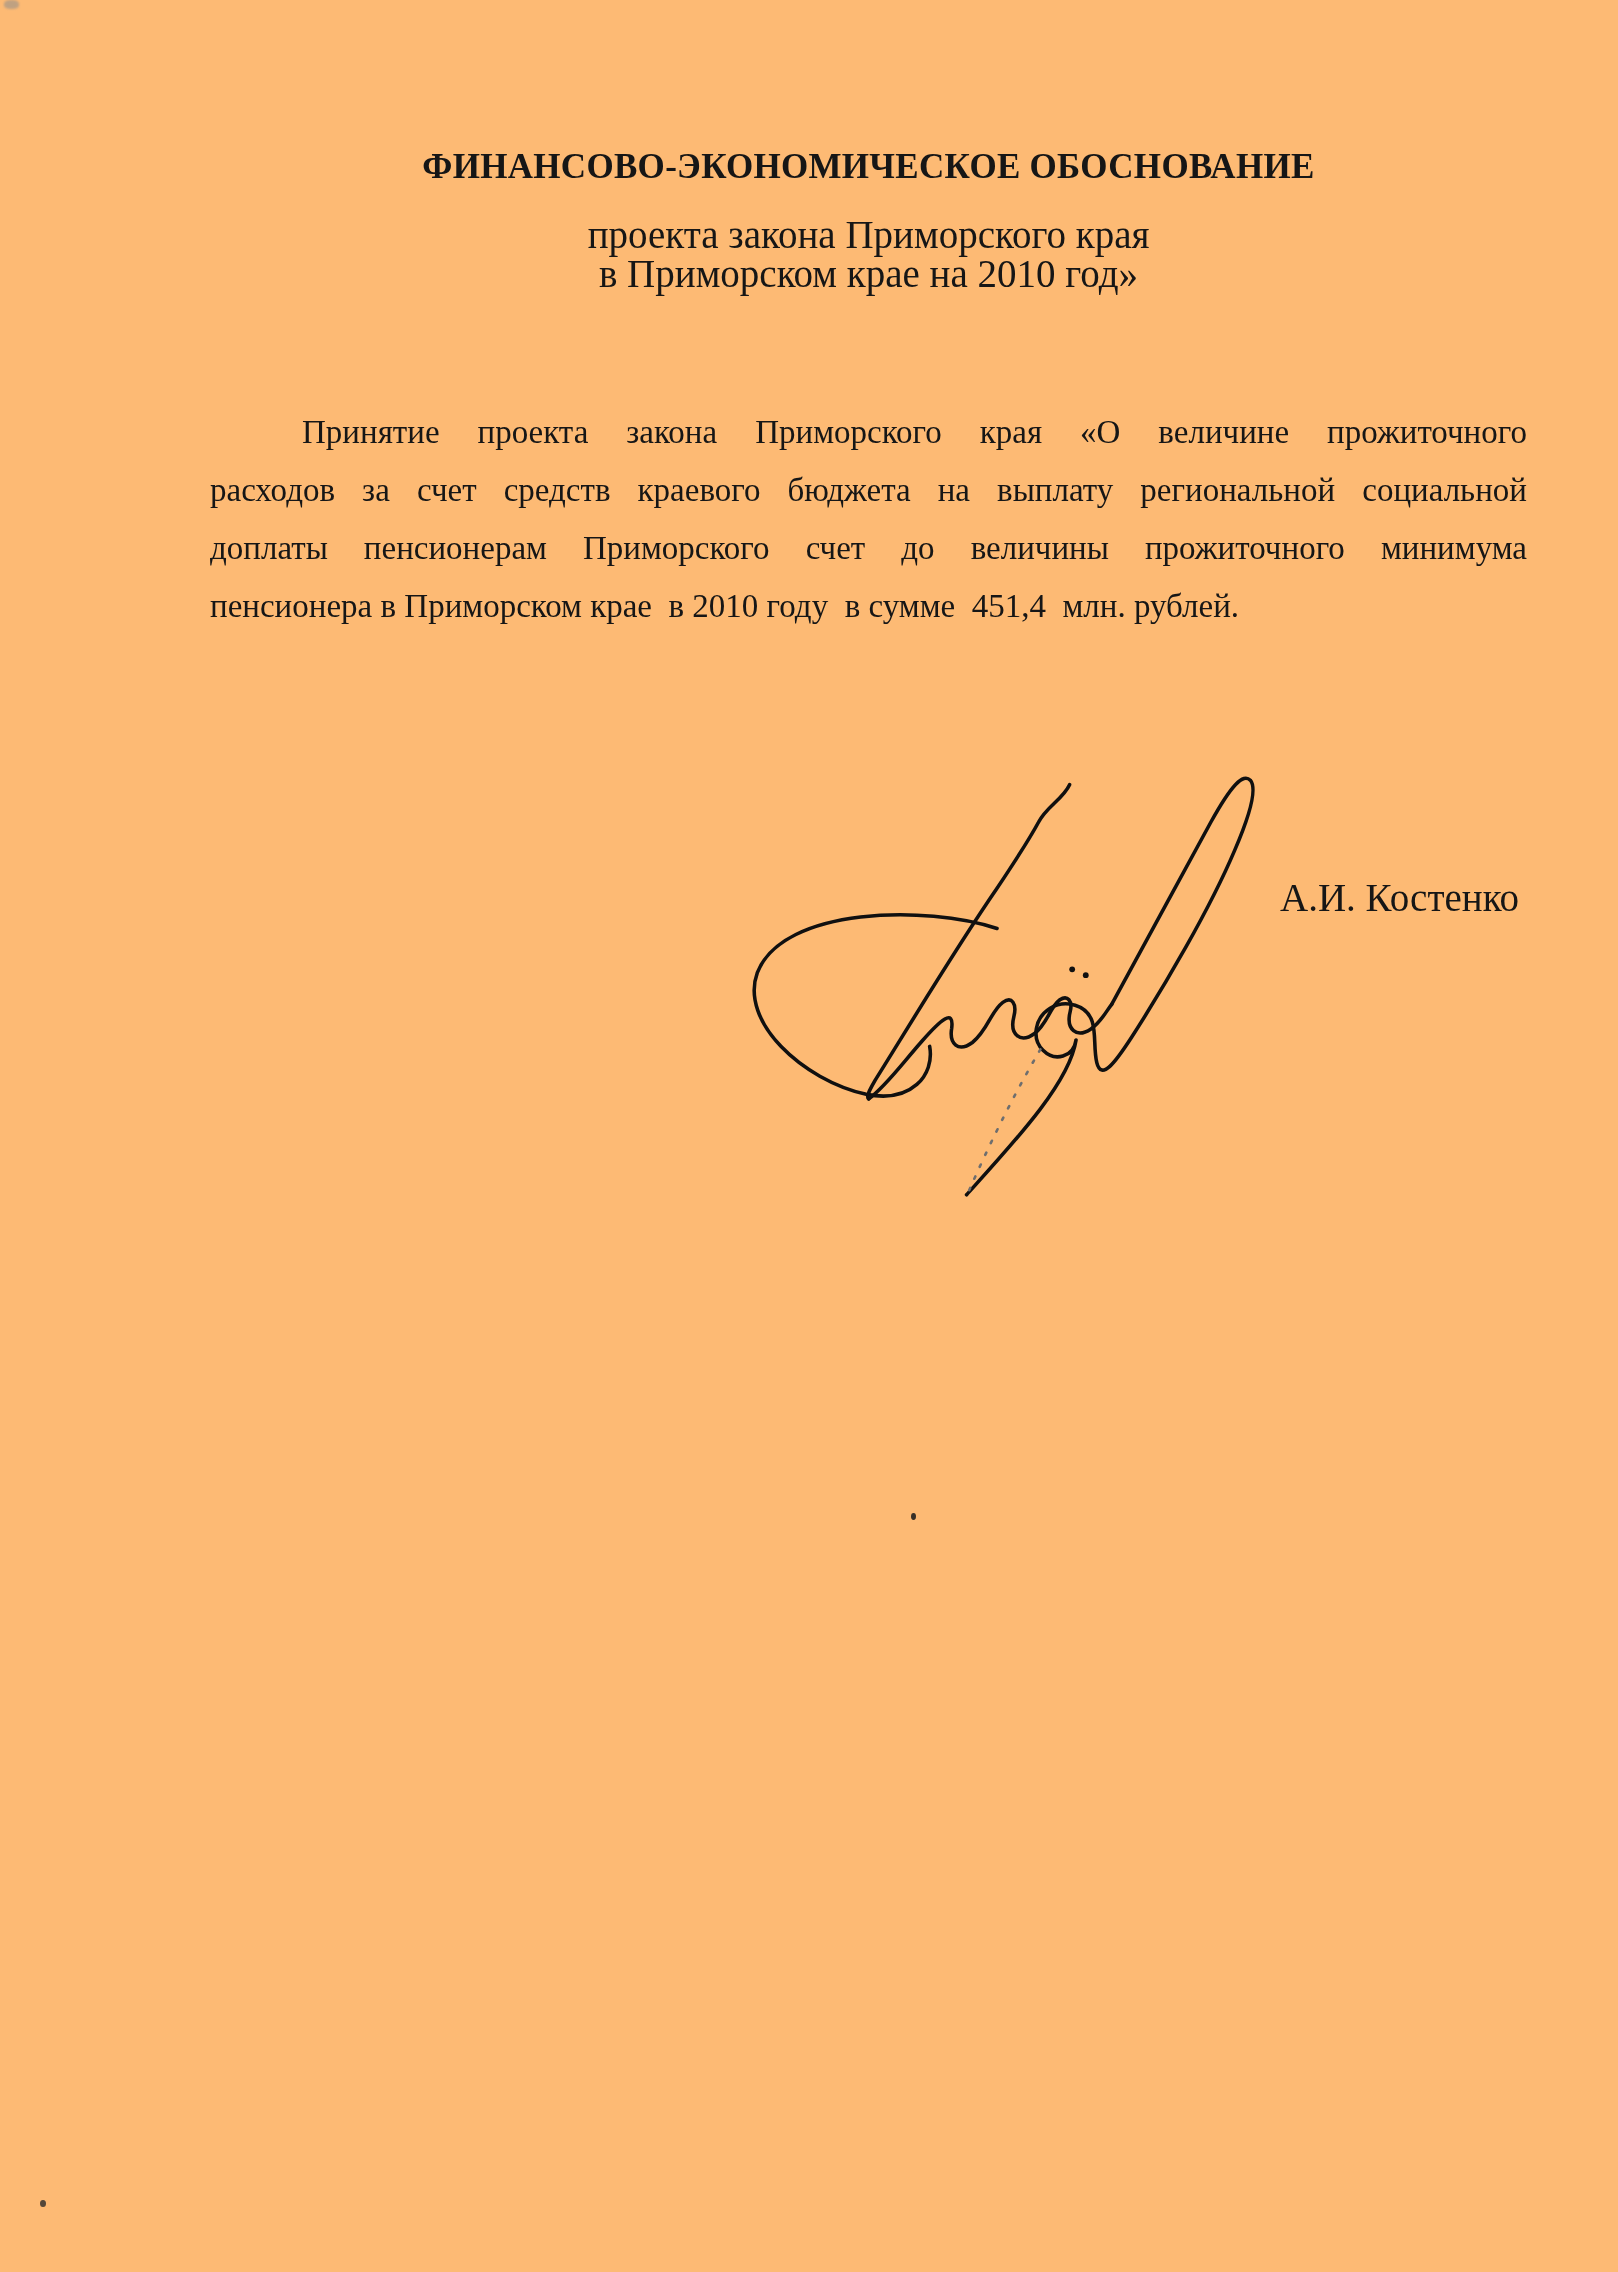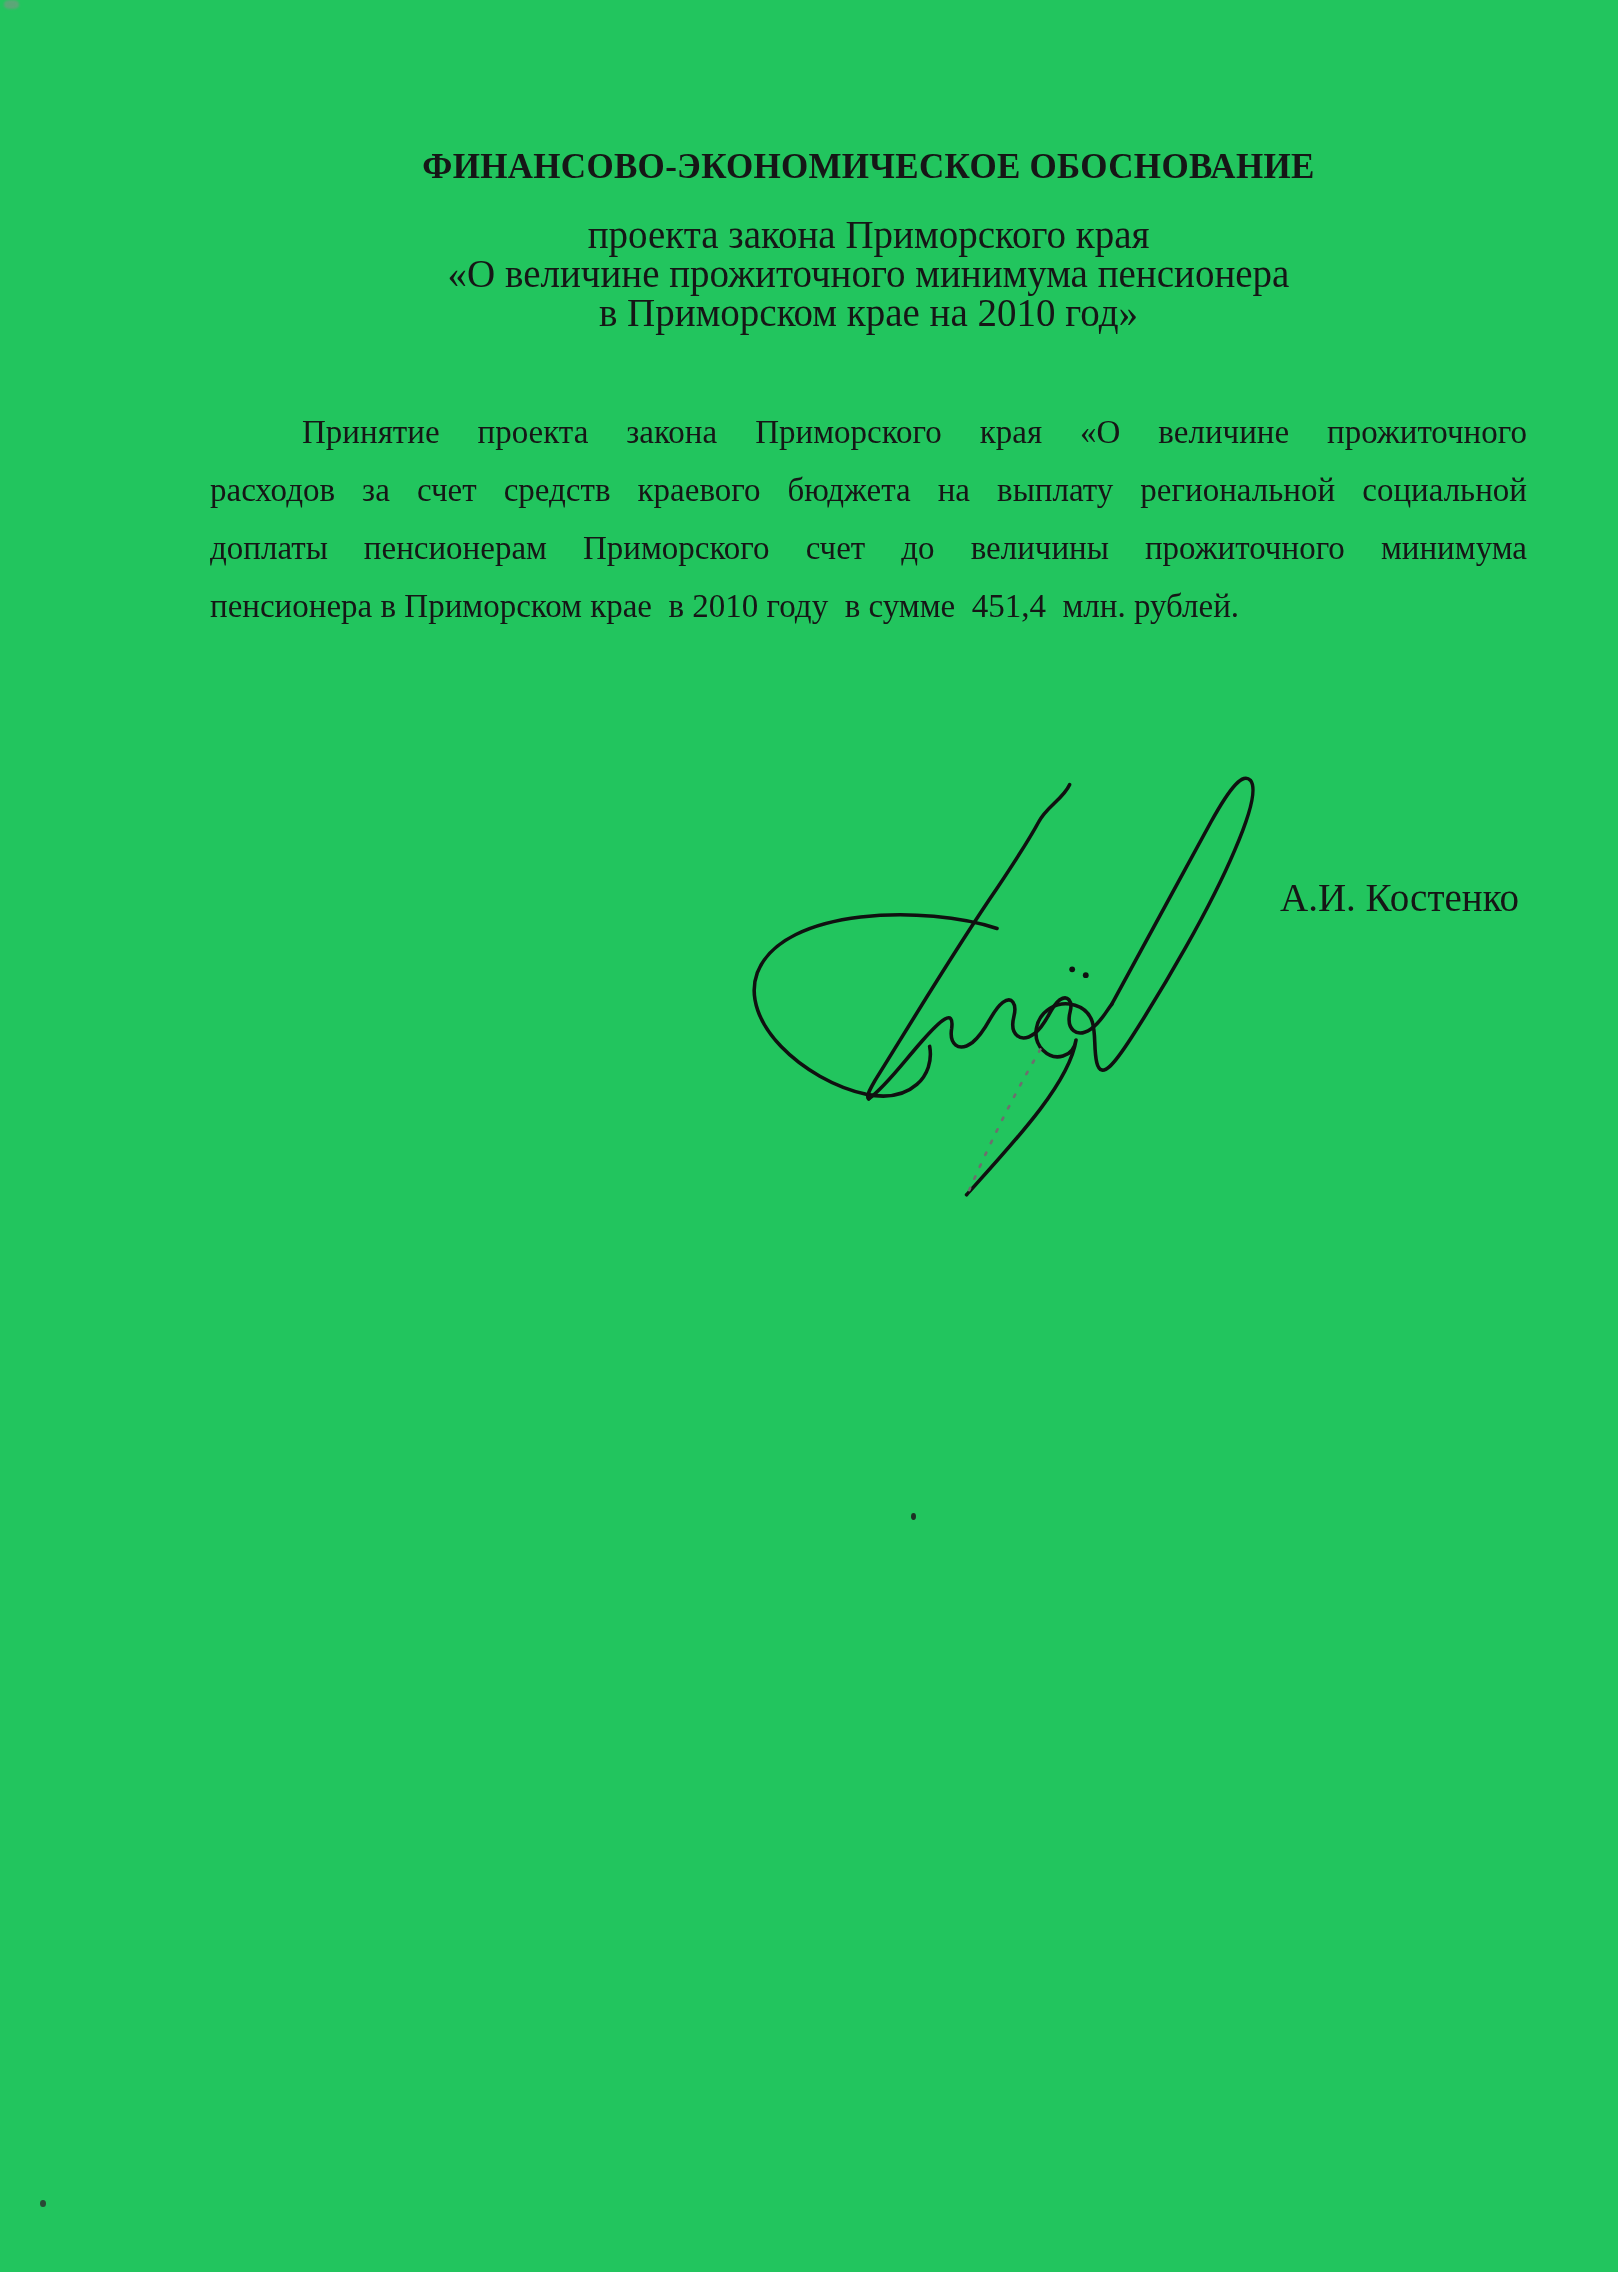--- a/index.html
+++ b/index.html
@@ -2,21 +2,21 @@
 <html style="font-size:10.4px"><head>
 <meta charset="utf-8">
 <style>
   html, body { margin: 0; padding: 0; }
   body { background: #ffffff; }
 
   .page {
     position: relative;
     width: 1619px;
     height: 2273px;
-    background: #22c55e;
+    background: #fdba74;
     font-family: "Liberation Serif", serif;
     color: #161616;
     overflow: hidden;
   }
 
   .content-block {
     position: absolute;
     left: 210px;
     width: 1317px;
   }
@@ -93,21 +93,20 @@
 </style>
 </head>
 <body>
 
 <div class="page">
 
   <div id="title-block" class="content-block">ФИНАНСОВО-ЭКОНОМИЧЕСКОЕ ОБОСНОВАНИЕ</div>
 
   <div id="subtitle-block" class="content-block">
     <div>проекта закона Приморского края</div>
-    <div>«О величине прожиточного минимума пенсионера</div>
     <div>в Приморском крае на 2010 год»</div>
   </div>
 
   <div id="paragraph-block" class="content-block">
     <div class="p-line first">Принятие проекта закона Приморского края «О величине прожиточного</div>
     <div class="p-line">расходов за счет средств краевого бюджета на выплату региональной социальной</div>
     <div class="p-line">доплаты пенсионерам Приморского счет до величины прожиточного минимума</div>
     <div class="p-line last">пенсионера в Приморском крае  в 2010 году  в сумме  451,4  млн. рублей.</div>
   </div>
 

